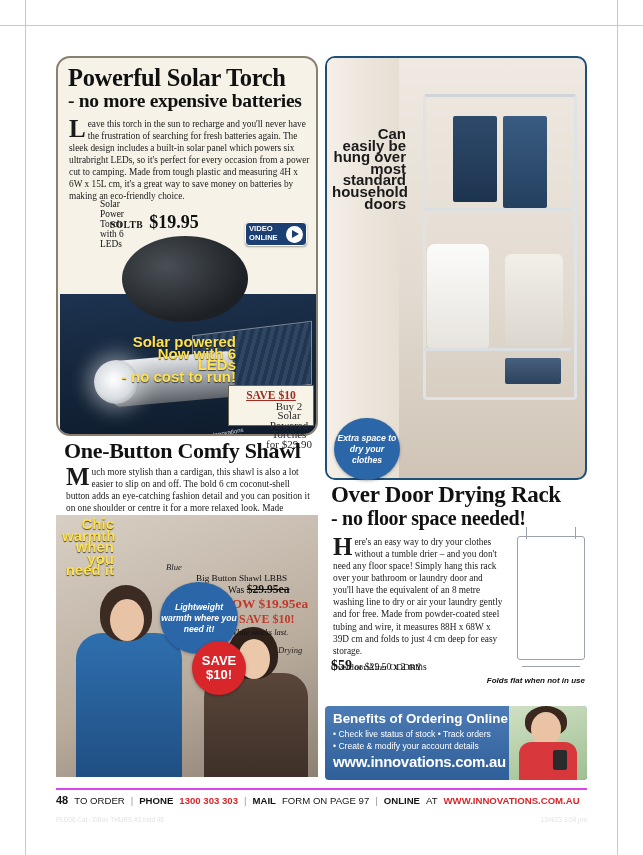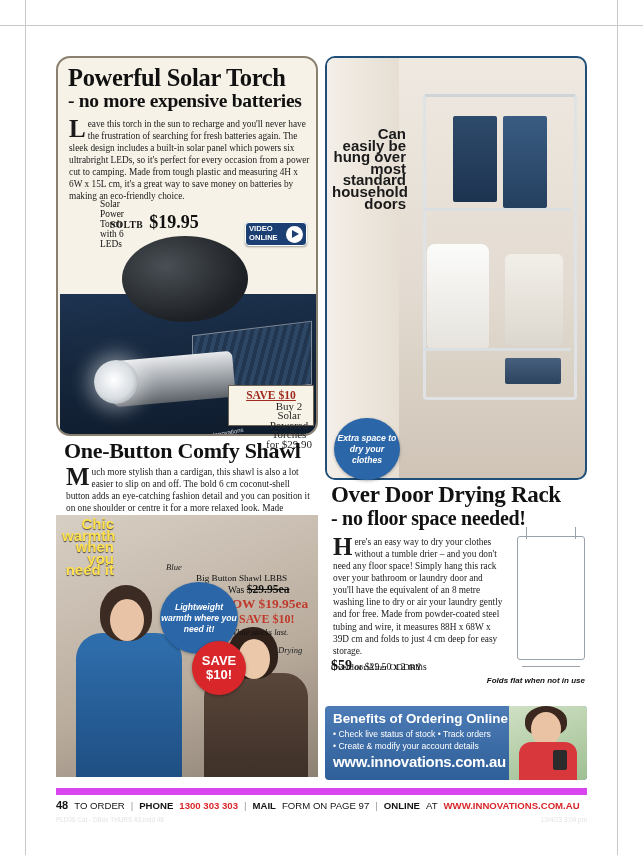--- a/index.html
+++ b/index.html
@@ -197,21 +197,21 @@
   #bp-face{position:absolute;left:22px;top:6px;width:30px;height:34px;border-radius:50%;background:#e9c3a4;}
   #bp-hair{position:absolute;left:16px;top:0px;width:42px;height:30px;border-radius:50% 50% 40% 40%;background:#3a271d;}
   #bp-dress{position:absolute;left:10px;top:36px;width:58px;height:38px;background:#d8383c;border-radius:12px 12px 0 0;}
   #bp-phone{position:absolute;left:44px;top:44px;width:14px;height:20px;background:#2b2b2b;border-radius:2px;}
 
   
   #footer{
     position:absolute;left:56px;top:788px;width:531px;height:20px;
     display:flex;align-items:center;gap:6px;
     font-family:"Liberation Sans",sans-serif;font-size:9.6px;font-weight:700;color:#141414;
-    border-top:7px solid #d946ef;
+    border-top:2px solid #d946ef;
   }
   #footer .pg{font-size:11px;font-weight:700;}
   #footer .sep{color:#9a9a9a;font-weight:400;}
   #footer .light{font-weight:400;}
   .red{color:#d8262a;}
 
   #printmarks{
     position:absolute;left:56px;top:816px;width:531px;
     display:flex;justify-content:space-between;
     font-family:"Liberation Sans",sans-serif;font-size:6.4px;color:#e3e3e3;
@@ -236,20 +236,23 @@
 
     <div id="solar-photo">
       <div id="torch-head"></div>
       <div id="solar-cell"></div>
       <div id="torch-body">
         <div id="torch-brand">Innovations</div>
       </div>
       <div id="torch-lens"></div>
     </div>
 
+    <div class="yellow-callout" id="solar-callout" style="white-space:pre-line;">Solar powered
+Now with 6 LEDs
+- no cost to run!</div>
   </div>
 
   <div style="position:absolute;">
     <div id="solar-prodline">Solar Power Torch with 6 LEDs</div>
     <div id="solar-pricerow">
       <span class="sku">SOLTB</span>
       <span class="price-big">$19.95</span>
     </div>
   </div>
 

